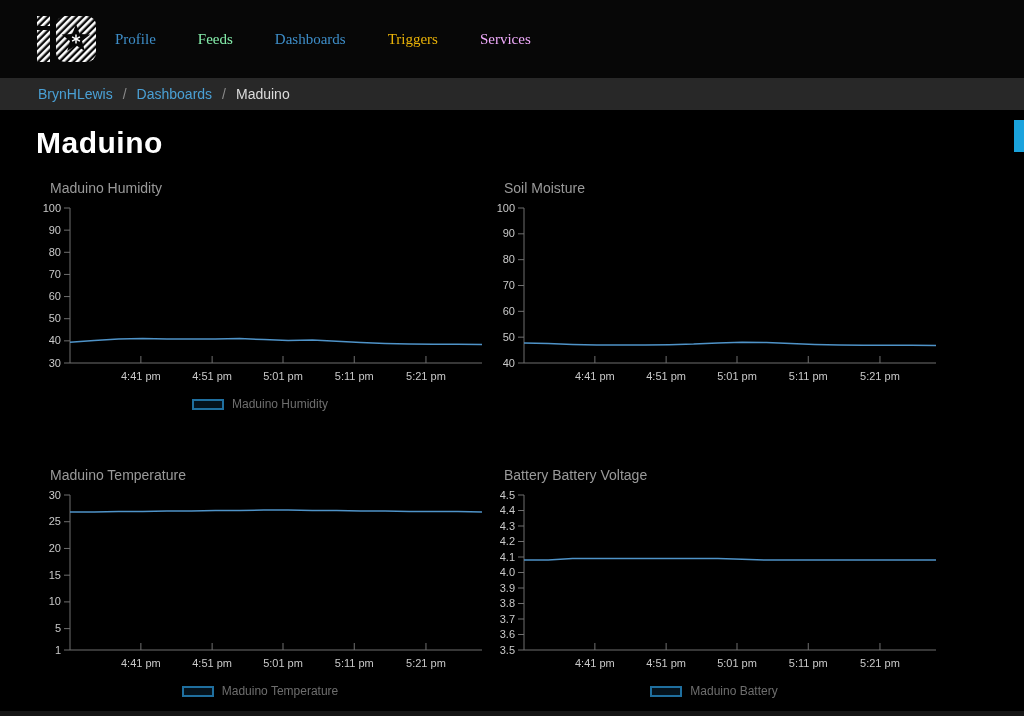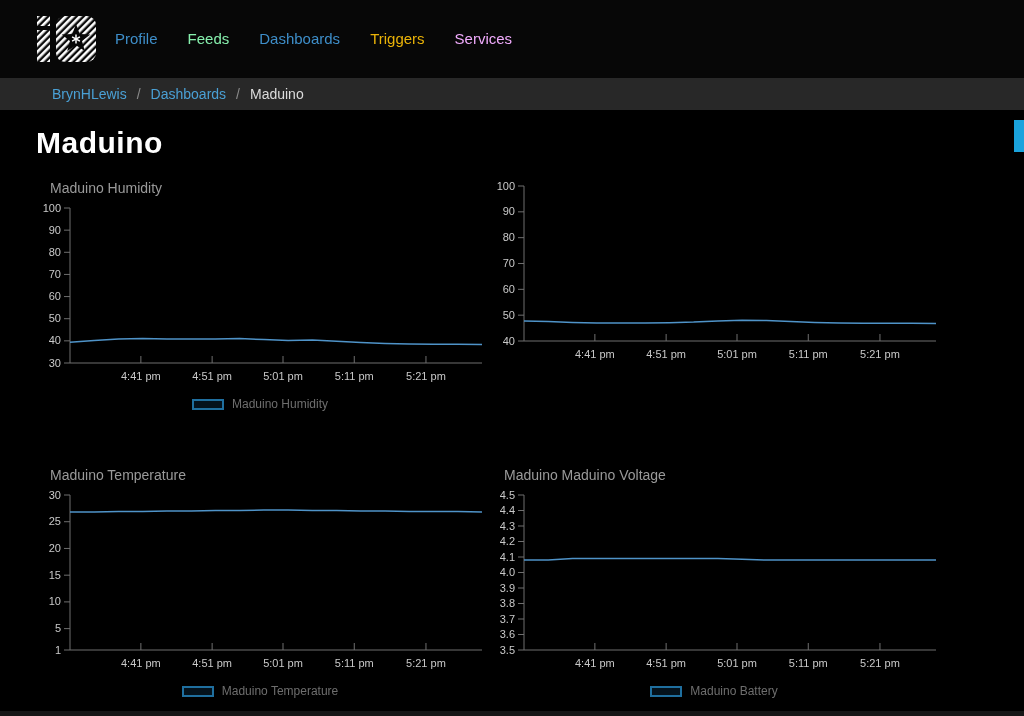--- a/index.html
+++ b/index.html
@@ -2,26 +2,26 @@
 <html><head>
 <meta charset="utf-8">
 <style>
   * { margin:0; padding:0; box-sizing:border-box; }
   html,body { width:1024px; height:716px; background:#000; overflow:hidden;
               font-family:"Liberation Sans", sans-serif; }
 
   
   .topnav { height:78px; background:#070707; display:flex; align-items:center; padding-left:33px; }
   .logo { width:66px; height:54px; flex:0 0 auto; cursor:pointer; }
-  .nav-links { display:flex; list-style:none; margin-left:16px; gap:30px; }
+  .nav-links { display:flex; list-style:none; margin-left:16px; gap:42px;font-family:Liberation Serif, serif; }
   .nav-links a { text-decoration:none; font-size:15px; cursor:pointer; }
 
   
   .crumbbar { height:32px; background:#282828; display:flex; align-items:center;
-              padding-left:52px; font-size:14px; }
+              padding-left:38px; font-size:14px; }
   .crumbbar .sep { color:#8a8a8a; margin:0 10px; }
   .crumb-link { cursor:pointer; }
   .crumb-current { color:#dcdcdc; }
 
   
   .content { position:relative; padding:16px 0 0 36px; }
   h1.page-title { color:#fff; font-size:30px; font-weight:bold; letter-spacing:.5px; }
   .primary-action { position:absolute; top:10px; right:0; width:10px; height:32px;
                     border:none; cursor:pointer; }
 
@@ -114,20 +114,21 @@
           <text x="389.968" y="178" text-anchor="middle" fill="#c9c9c9" font-size="11" font-family="Liberation Sans, sans-serif">5:21 pm</text>
           <polyline points="34.0,140.2 58.2,138.4 82.5,137.1 106.7,136.6 130.9,136.9 155.2,137.1 179.4,136.9 203.6,136.6 227.9,137.5 252.1,138.4 276.4,138.0 300.6,139.3 324.8,140.6 349.1,141.5 373.3,142.0 397.5,142.2 421.8,142.2 446.0,142.4" fill="none" stroke="#4f93c8" stroke-width="1.5"></polyline>
         </svg>
       <div class="chart-legend">
         <span class="legend-swatch"></span>
         <span class="legend-label">Maduino Humidity</span>
       </div>
     </div>
 
     <div class="chart-card">
+      <div class="chart-title">Soil Moisture</div>
       <svg class="chart-plot" width="448" height="192">
           <line x1="34" y1="6" x2="34" y2="161" stroke="#6f6f6f" stroke-width="1"></line>
           <line x1="34" y1="161" x2="446" y2="161" stroke="#6f6f6f" stroke-width="1"></line>
           <line x1="28" y1="6" x2="34" y2="6" stroke="#6f6f6f"></line>
           <text x="25" y="9.5" text-anchor="end" fill="#c9c9c9" font-size="11" font-family="Liberation Sans, sans-serif">100</text>
           <line x1="28" y1="31.833333333333314" x2="34" y2="31.833333333333314" stroke="#6f6f6f"></line>
           <text x="25" y="35.333333333333314" text-anchor="end" fill="#c9c9c9" font-size="11" font-family="Liberation Sans, sans-serif">90</text>
           <line x1="28" y1="57.66666666666667" x2="34" y2="57.66666666666667" stroke="#6f6f6f"></line>
           <text x="25" y="61.16666666666667" text-anchor="end" fill="#c9c9c9" font-size="11" font-family="Liberation Sans, sans-serif">80</text>
           <line x1="28" y1="83.5" x2="34" y2="83.5" stroke="#6f6f6f"></line>
@@ -183,21 +184,21 @@
           <text x="389.968" y="178" text-anchor="middle" fill="#c9c9c9" font-size="11" font-family="Liberation Sans, sans-serif">5:21 pm</text>
           <polyline points="34.0,23.1 58.2,23.1 82.5,22.6 106.7,22.6 130.9,22.0 155.2,22.0 179.4,21.5 203.6,21.5 227.9,21.0 252.1,21.0 276.4,21.5 300.6,21.5 324.8,22.0 349.1,22.0 373.3,22.6 397.5,22.6 421.8,22.6 446.0,23.1" fill="none" stroke="#4f93c8" stroke-width="1.5"></polyline>
         </svg>
       <div class="chart-legend">
         <span class="legend-swatch"></span>
         <span class="legend-label">Maduino Temperature</span>
       </div>
     </div>
 
     <div class="chart-card">
-      <div class="chart-title">Maduino Maduino Voltage</div>
+      <div class="chart-title">Battery Battery Voltage</div>
       <svg class="chart-plot" width="448" height="192">
           <line x1="34" y1="6" x2="34" y2="161" stroke="#6f6f6f" stroke-width="1"></line>
           <line x1="34" y1="161" x2="446" y2="161" stroke="#6f6f6f" stroke-width="1"></line>
           <line x1="28" y1="6" x2="34" y2="6" stroke="#6f6f6f"></line>
           <text x="25" y="9.5" text-anchor="end" fill="#c9c9c9" font-size="11" font-family="Liberation Sans, sans-serif">4.5</text>
           <line x1="28" y1="21.499999999999943" x2="34" y2="21.499999999999943" stroke="#6f6f6f"></line>
           <text x="25" y="24.999999999999943" text-anchor="end" fill="#c9c9c9" font-size="11" font-family="Liberation Sans, sans-serif">4.4</text>
           <line x1="28" y1="37.00000000000003" x2="34" y2="37.00000000000003" stroke="#6f6f6f"></line>
           <text x="25" y="40.50000000000003" text-anchor="end" fill="#c9c9c9" font-size="11" font-family="Liberation Sans, sans-serif">4.3</text>
           <line x1="28" y1="52.49999999999997" x2="34" y2="52.49999999999997" stroke="#6f6f6f"></line>

